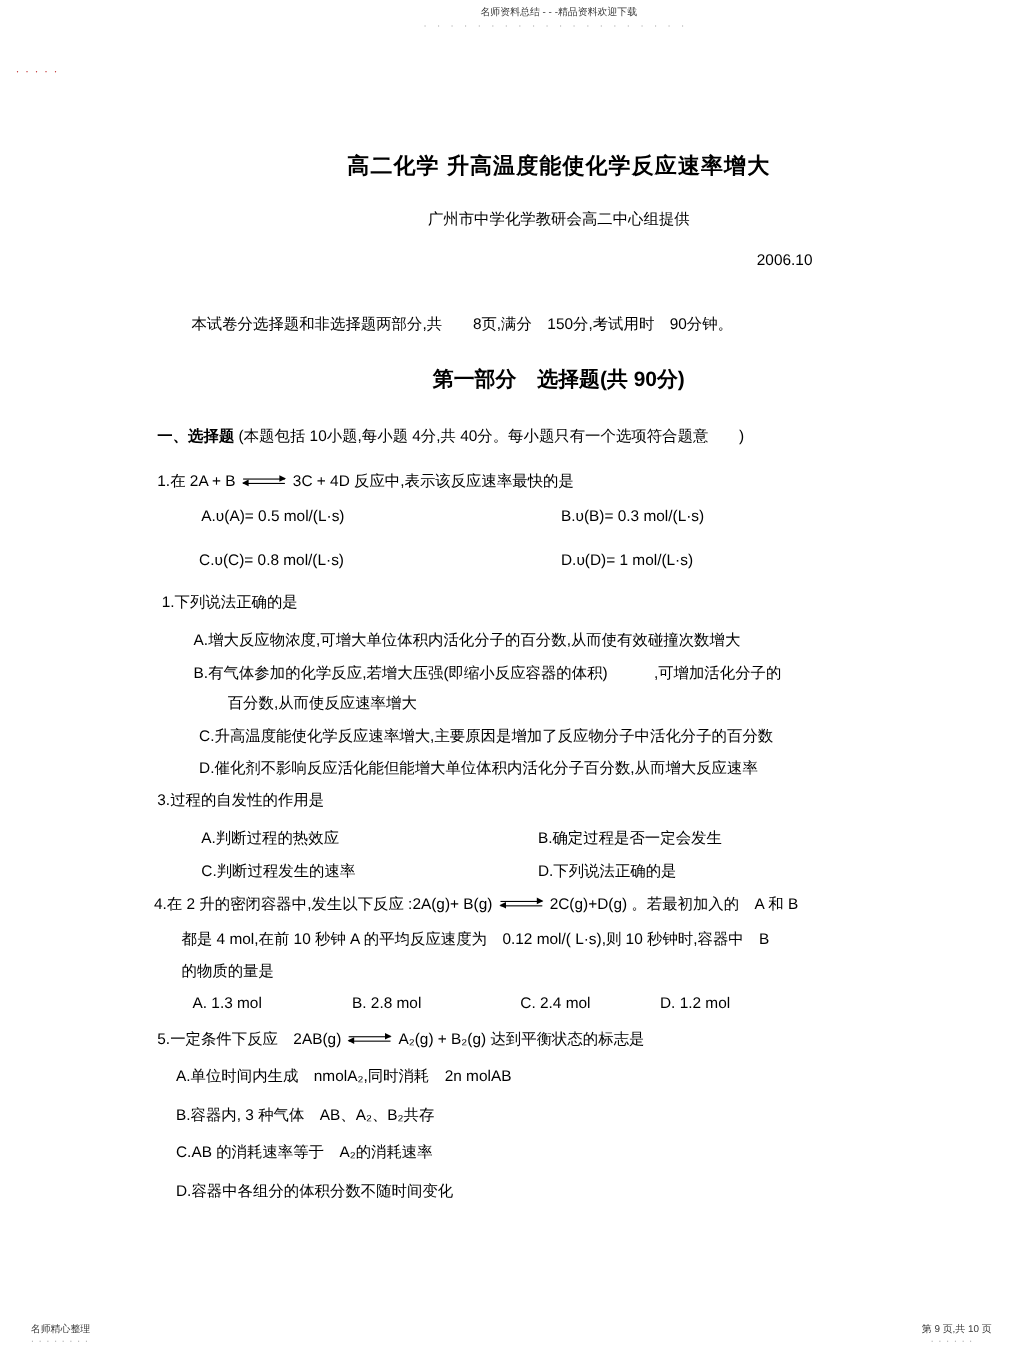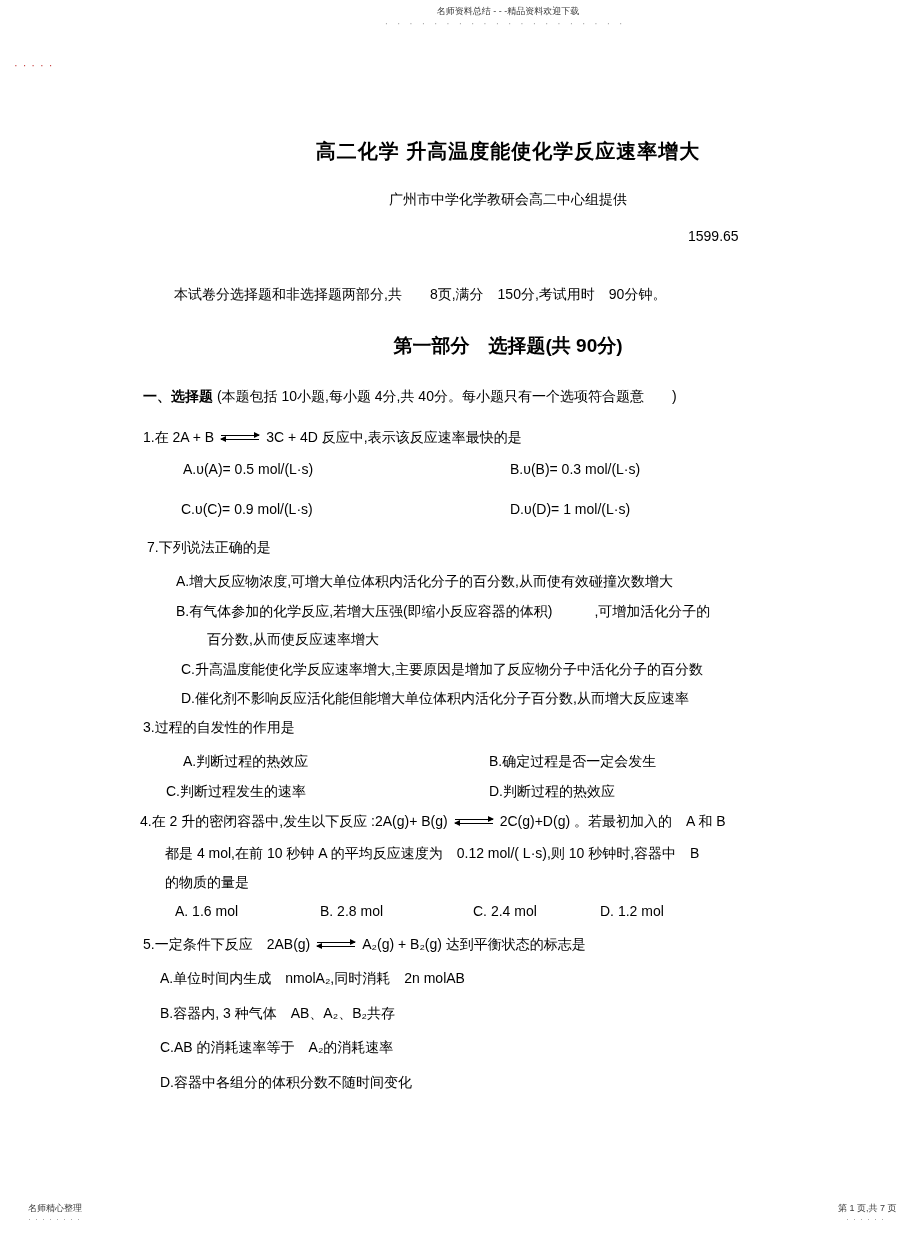--- a/index.html
+++ b/index.html
@@ -34,56 +34,56 @@
 </style>
 </head>
 <body>
 
 <div class="abs center tiny" style="top:6px">名师资料总结 - - -精品资料欢迎下载</div>
 <div class="abs center dots" style="top:19px">····················</div>
 <div class="abs red-marks" style="top:60px;left:14px">·····</div>
 
 <div class="abs center title" style="top:138px">高二化学 升高温度能使化学反应速率增大</div>
 <div class="abs center subtitle" style="top:189px">广州市中学化学教研会高二中心组提供</div>
-<div class="abs" style="top:226px;left:688px">1599.65</div>
+<div class="abs" style="top:226px;left:688px">2006.10</div>
 
 <div class="abs" style="top:284px;left:174px">本试卷分选择题和非选择题两部分,共　　8页,满分　150分,考试用时　90分钟。</div>
 
 <div class="abs center heading" style="top:334px">第一部分　选择题(共 90分)</div>
 <div class="abs" style="top:386px;left:143px"><span class="b">一、选择题</span><span> (本题包括 10小题,每小题 4分,共 40分。每小题只有一个选项符合题意　　)</span></div>
 
 <div class="abs" style="top:427px;left:143px"><span>1.在 2A + B</span><span class="eq-arrows"><i class="top"></i><i class="bot"></i></span><span>3C + 4D 反应中,表示该反应速率最快的是</span></div>
 <div class="abs" style="top:459px;left:183px">A.υ(A)= 0.5 mol/(L·s)</div>
 <div class="abs" style="top:459px;left:510px">B.υ(B)= 0.3 mol/(L·s)</div>
-<div class="abs" style="top:499px;left:181px">C.υ(C)= 0.9 mol/(L·s)</div>
+<div class="abs" style="top:499px;left:181px">C.υ(C)= 0.8 mol/(L·s)</div>
 <div class="abs" style="top:499px;left:510px">D.υ(D)= 1 mol/(L·s)</div>
 
-<div class="abs" style="top:537px;left:147px">7.下列说法正确的是</div>
+<div class="abs" style="top:537px;left:147px">1.下列说法正确的是</div>
 <div class="abs" style="top:571px;left:176px">A.增大反应物浓度,可增大单位体积内活化分子的百分数,从而使有效碰撞次数增大</div>
 <div class="abs" style="top:601px;left:176px">B.有气体参加的化学反应,若增大压强(即缩小反应容器的体积)　　　,可增加活化分子的</div>
 <div class="abs" style="top:629px;left:207px">百分数,从而使反应速率增大</div>
 <div class="abs" style="top:659px;left:181px">C.升高温度能使化学反应速率增大,主要原因是增加了反应物分子中活化分子的百分数</div>
 <div class="abs" style="top:688px;left:181px">D.催化剂不影响反应活化能但能增大单位体积内活化分子百分数,从而增大反应速率</div>
 
 <div class="abs" style="top:717px;left:143px">3.过程的自发性的作用是</div>
 <div class="abs" style="top:751px;left:183px">A.判断过程的热效应</div>
 <div class="abs" style="top:751px;left:489px">B.确定过程是否一定会发生</div>
-<div class="abs" style="top:781px;left:166px">C.判断过程发生的速率</div>
-<div class="abs" style="top:781px;left:489px">D.判断过程的热效应</div>
+<div class="abs" style="top:781px;left:183px">C.判断过程发生的速率</div>
+<div class="abs" style="top:781px;left:489px">D.下列说法正确的是</div>
 
 <div class="abs" style="top:811px;left:140px"><span>4.在 2 升的密闭容器中,发生以下反应 :2A(g)+ B(g)</span><span class="eq-arrows"><i class="top"></i><i class="bot"></i></span><span>2C(g)+D(g) 。若最初加入的　A 和 B</span></div>
 <div class="abs" style="top:843px;left:165px">都是 4 mol,在前 10 秒钟 A 的平均反应速度为　0.12 mol/( L·s),则 10 秒钟时,容器中　B</div>
 <div class="abs" style="top:872px;left:165px">的物质的量是</div>
-<div class="abs" style="top:901px;left:175px">A. 1.6 mol</div>
+<div class="abs" style="top:901px;left:175px">A. 1.3 mol</div>
 <div class="abs" style="top:901px;left:320px">B. 2.8 mol</div>
 <div class="abs" style="top:901px;left:473px">C. 2.4 mol</div>
 <div class="abs" style="top:901px;left:600px">D. 1.2 mol</div>
 
 <div class="abs" style="top:934px;left:143px"><span>5.一定条件下反应　2AB(g)</span><span class="eq-arrows"><i class="top"></i><i class="bot"></i></span><span>A₂(g) + B₂(g) 达到平衡状态的标志是</span></div>
 <div class="abs" style="top:968px;left:160px">A.单位时间内生成　nmolA₂,同时消耗　2n molAB</div>
 <div class="abs" style="top:1003px;left:160px">B.容器内, 3 种气体　AB、A₂、B₂共存</div>
 <div class="abs" style="top:1037px;left:160px">C.AB 的消耗速率等于　A₂的消耗速率</div>
 <div class="abs" style="top:1072px;left:160px">D.容器中各组分的体积分数不随时间变化</div>
 
 <div class="abs tiny" style="top:1203px;left:28px">名师精心整理</div>
 <div class="abs footer-dots" style="top:1215px;left:28px">········</div>
-<div class="abs tiny" style="top:1203px;left:838px">第 1 页,共 7 页</div>
+<div class="abs tiny" style="top:1203px;left:838px">第 9 页,共 10 页</div>
 <div class="abs footer-dots" style="top:1215px;left:846px">······</div>
 
 </body></html>

